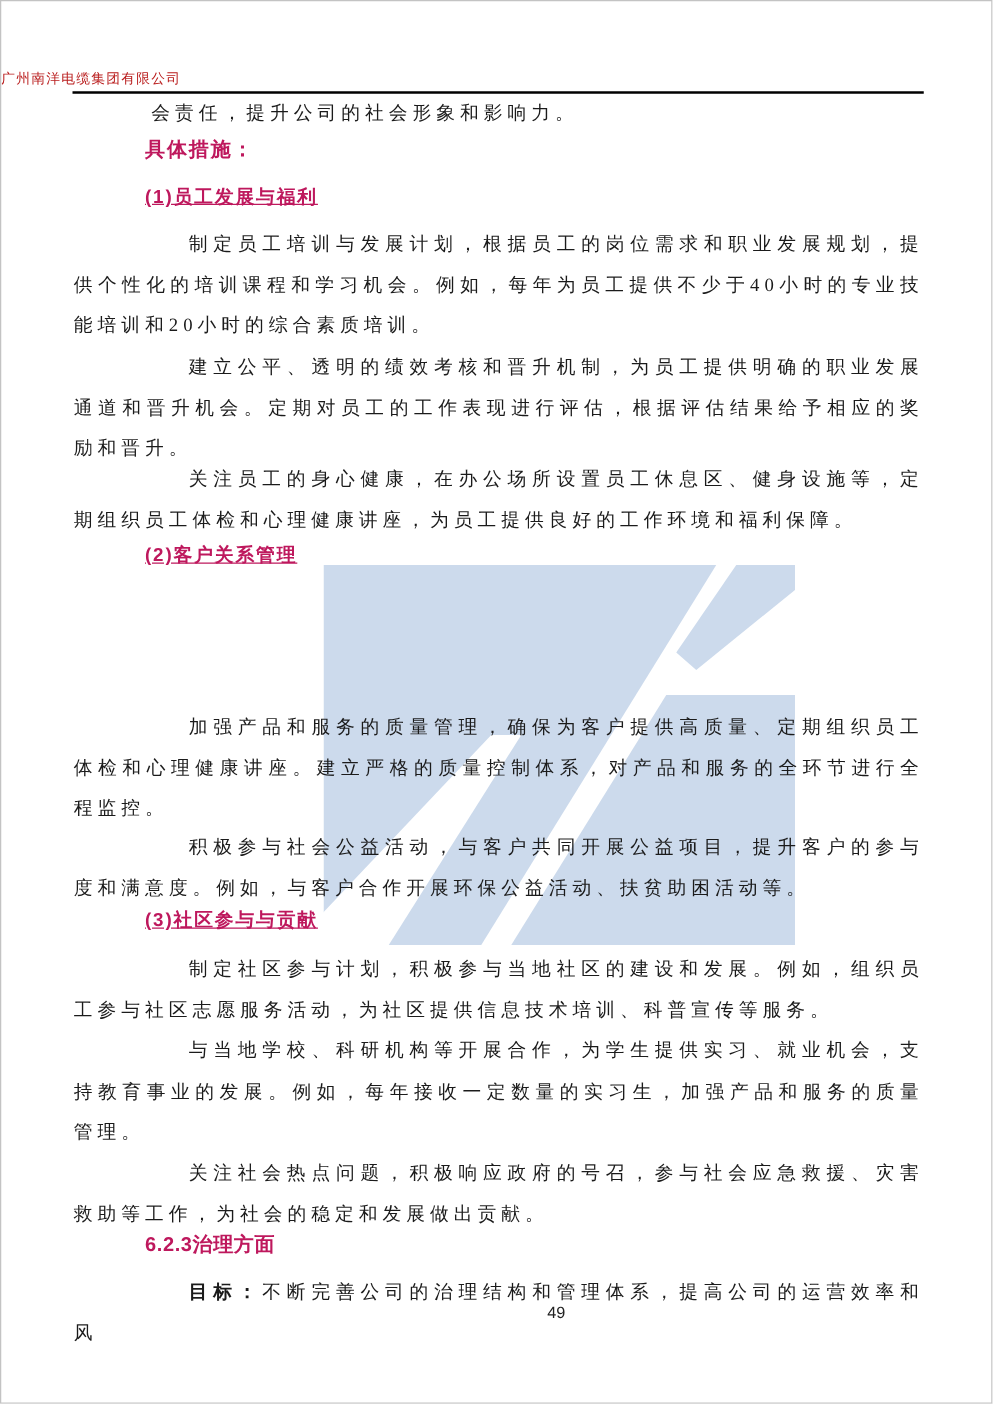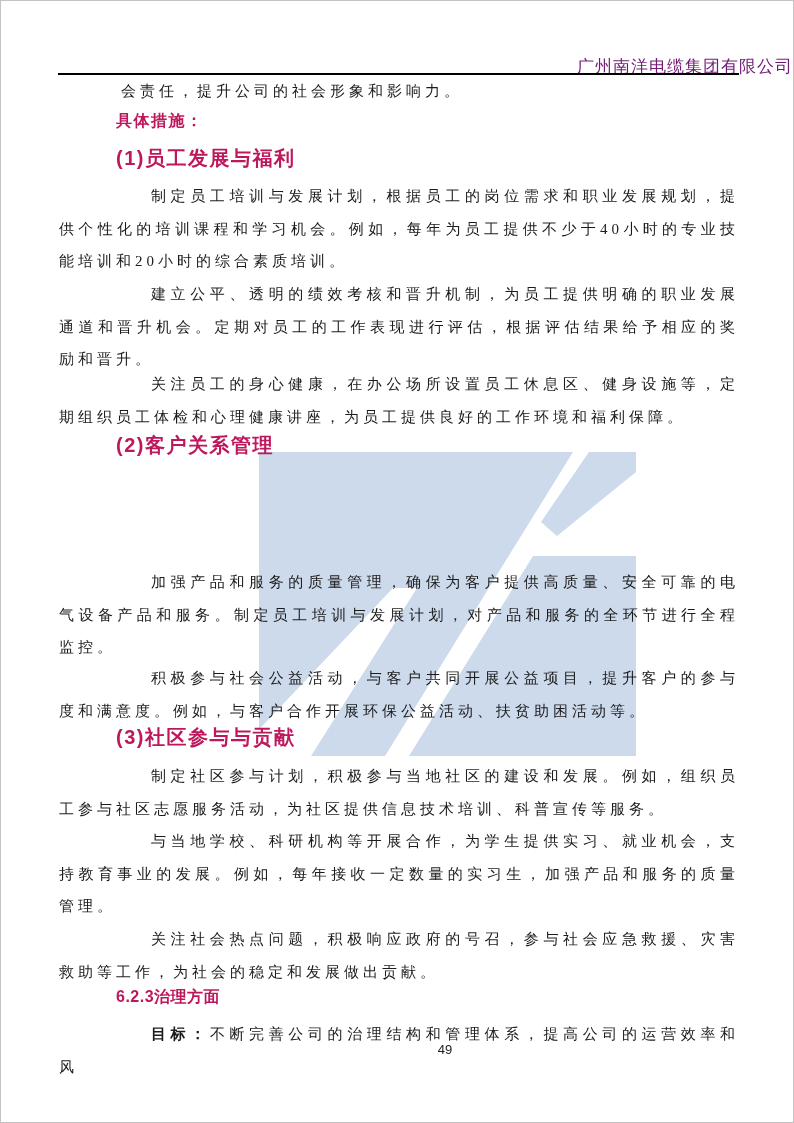--- a/index.html
+++ b/index.html
@@ -9,22 +9,22 @@
     margin:0 auto;
     background:#ffffff;
     border:1px solid #c3c3c3;
     box-sizing:border-box;
     overflow:hidden;
     font-family:"Liberation Serif","DejaVu Serif",serif;
     color:#1b1b1b;
   }
   .hdr-title{
     position:absolute;top:54px;left:0;width:100%;
-    text-align:right;
-    font-size:17px;letter-spacing:1px;color:#701a75;
+    text-align:left;
+    font-size:11px;letter-spacing:1px;color:#b91c1c;
     font-family:"Liberation Sans","DejaVu Sans",sans-serif;
   }
   .hdr-rule{
     position:absolute;top:72px;left:57px;width:681px;height:2px;
     background:#000;
   }
   .wm{
     position:absolute;left:250px;top:437px;width:385px;height:320px;
     z-index:0;
   }
@@ -36,21 +36,21 @@
     text-align:justify;
     text-indent:92px;
   }
   .intro{left:120px;width:620px;font-size:15px;line-height:20px;letter-spacing:4px;}
   .hd{
     left:115px;
     font-family:"Liberation Sans","DejaVu Sans",sans-serif;
     font-weight:700;font-size:16px;color:#be185d;letter-spacing:1.5px;
     line-height:20px;
   }
-  .hd-sub{font-size:20px;}
+  .hd-sub{font-size:15px;text-decoration:underline;}
   .goal-label{font-weight:700;font-family:"Liberation Sans","DejaVu Sans",sans-serif;}
   .pagenum{
     position:absolute;top:1041px;left:0;width:100%;
     text-align:center;font-size:13px;color:#222;z-index:2;
     font-family:"Liberation Sans","DejaVu Sans",sans-serif;
     margin-left:48px;
   }
 </style>
 </head>
 <body>
@@ -72,21 +72,21 @@
   <div class="txt intro" style="top:80px">会责任，提升公司的社会形象和影响力。</div>
 
   <div class="txt hd" style="top:110px">具体措施：</div>
 
   <div class="txt hd hd-sub" style="top:147px">(1)员工发展与福利</div>
   <div class="txt body-p" style="top:179px">制定员工培训与发展计划，根据员工的岗位需求和职业发展规划，提供个性化的培训课程和学习机会。例如，每年为员工提供不少于40小时的专业技能培训和20小时的综合素质培训。</div>
   <div class="txt body-p" style="top:277px">建立公平、透明的绩效考核和晋升机制，为员工提供明确的职业发展通道和晋升机会。定期对员工的工作表现进行评估，根据评估结果给予相应的奖励和晋升。</div>
   <div class="txt body-p" style="top:367px">关注员工的身心健康，在办公场所设置员工休息区、健身设施等，定期组织员工体检和心理健康讲座，为员工提供良好的工作环境和福利保障。</div>
 
   <div class="txt hd hd-sub" style="top:434px">(2)客户关系管理</div>
-  <div class="txt body-p" style="top:565px">加强产品和服务的质量管理，确保为客户提供高质量、安全可靠的电气设备产品和服务。制定员工培训与发展计划，对产品和服务的全环节进行全程监控。</div>
+  <div class="txt body-p" style="top:565px">加强产品和服务的质量管理，确保为客户提供高质量、定期组织员工体检和心理健康讲座。建立严格的质量控制体系，对产品和服务的全环节进行全程监控。</div>
   <div class="txt body-p" style="top:661px">积极参与社会公益活动，与客户共同开展公益项目，提升客户的参与度和满意度。例如，与客户合作开展环保公益活动、扶贫助困活动等。</div>
 
   <div class="txt hd hd-sub" style="top:726px">(3)社区参与与贡献</div>
   <div class="txt body-p" style="top:759px">制定社区参与计划，积极参与当地社区的建设和发展。例如，组织员工参与社区志愿服务活动，为社区提供信息技术培训、科普宣传等服务。</div>
   <div class="txt body-p" style="top:824px">与当地学校、科研机构等开展合作，为学生提供实习、就业机会，支持教育事业的发展。例如，每年接收一定数量的实习生，加强产品和服务的质量管理。</div>
   <div class="txt body-p" style="top:922px">关注社会热点问题，积极响应政府的号召，参与社会应急救援、灾害救助等工作，为社会的稳定和发展做出贡献。</div>
 
   <div class="txt hd" style="top:986px;letter-spacing:0.5px">6.2.3治理方面</div>
   <div class="txt body-p" style="top:1017px">
     <span class="goal-label">目标：</span><span>不断完善公司的治理结构和管理体系，提高公司的运营效率和风</span>

